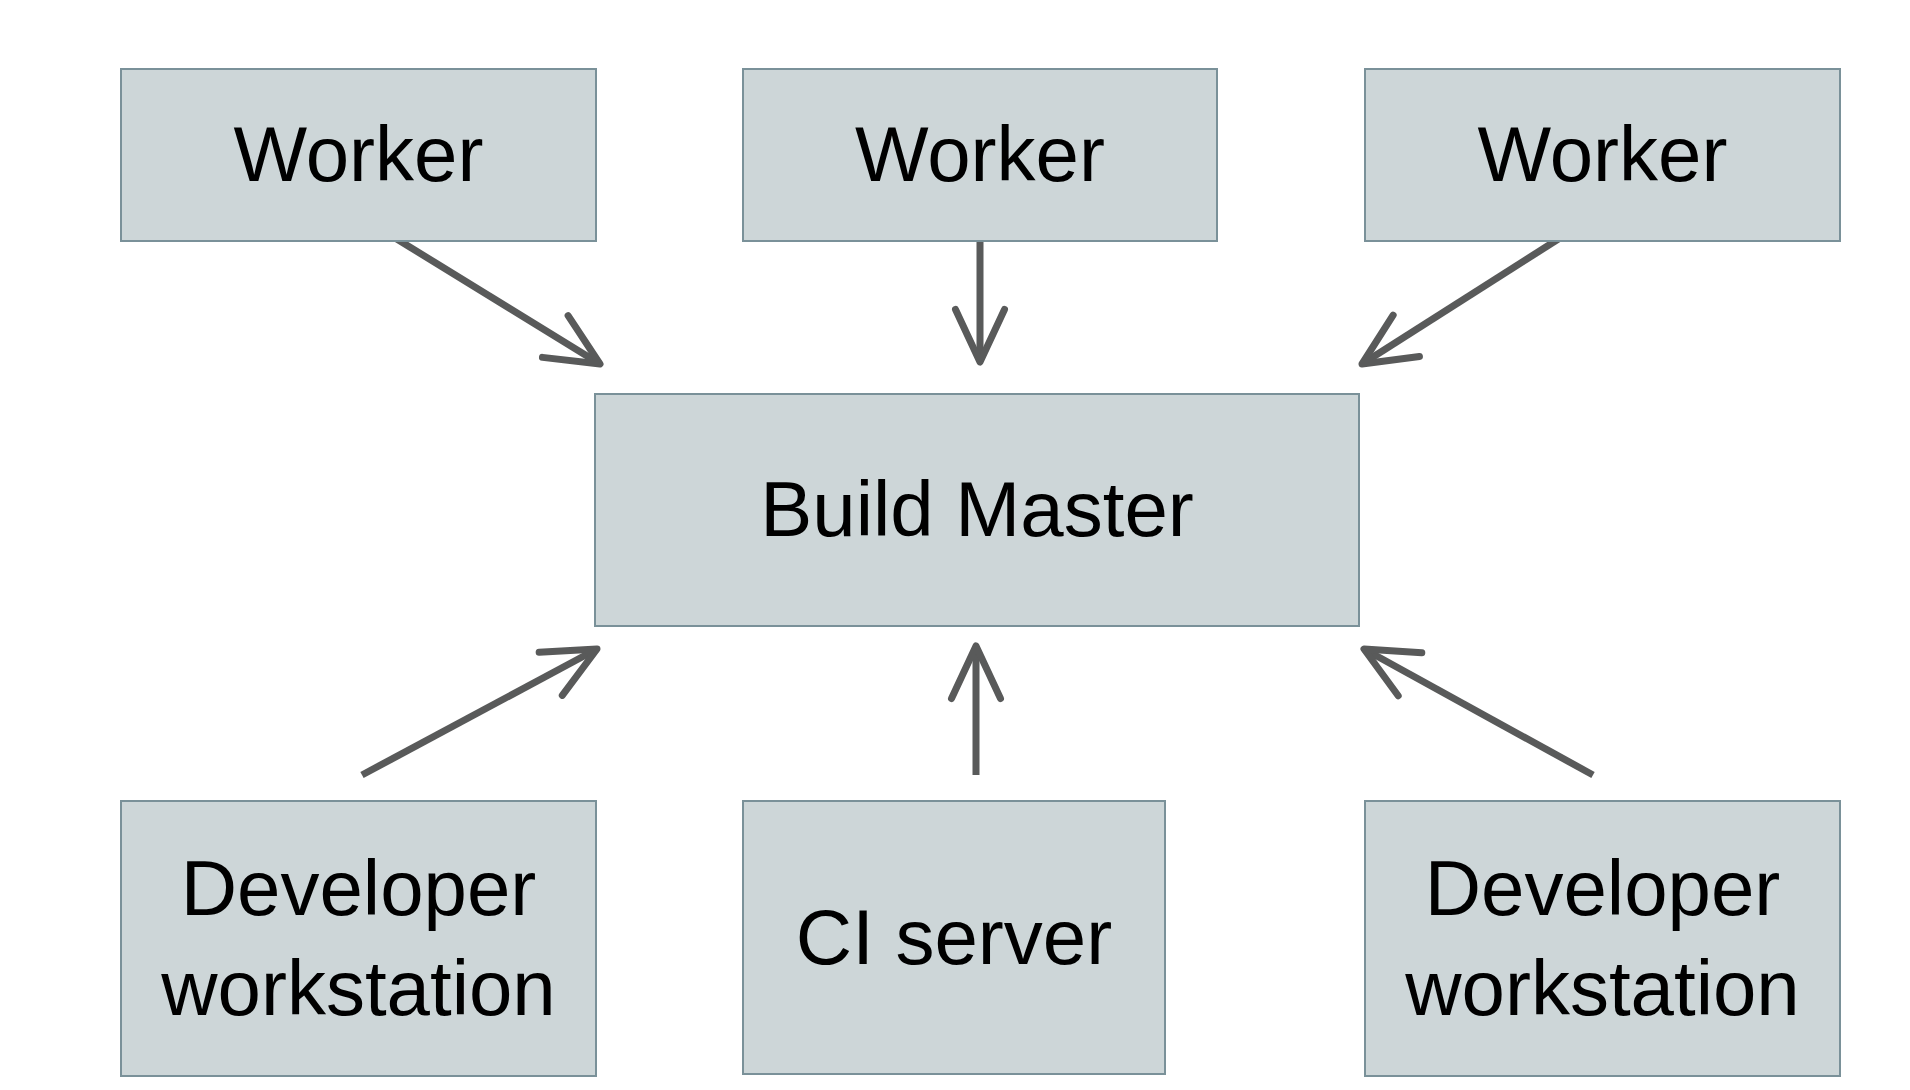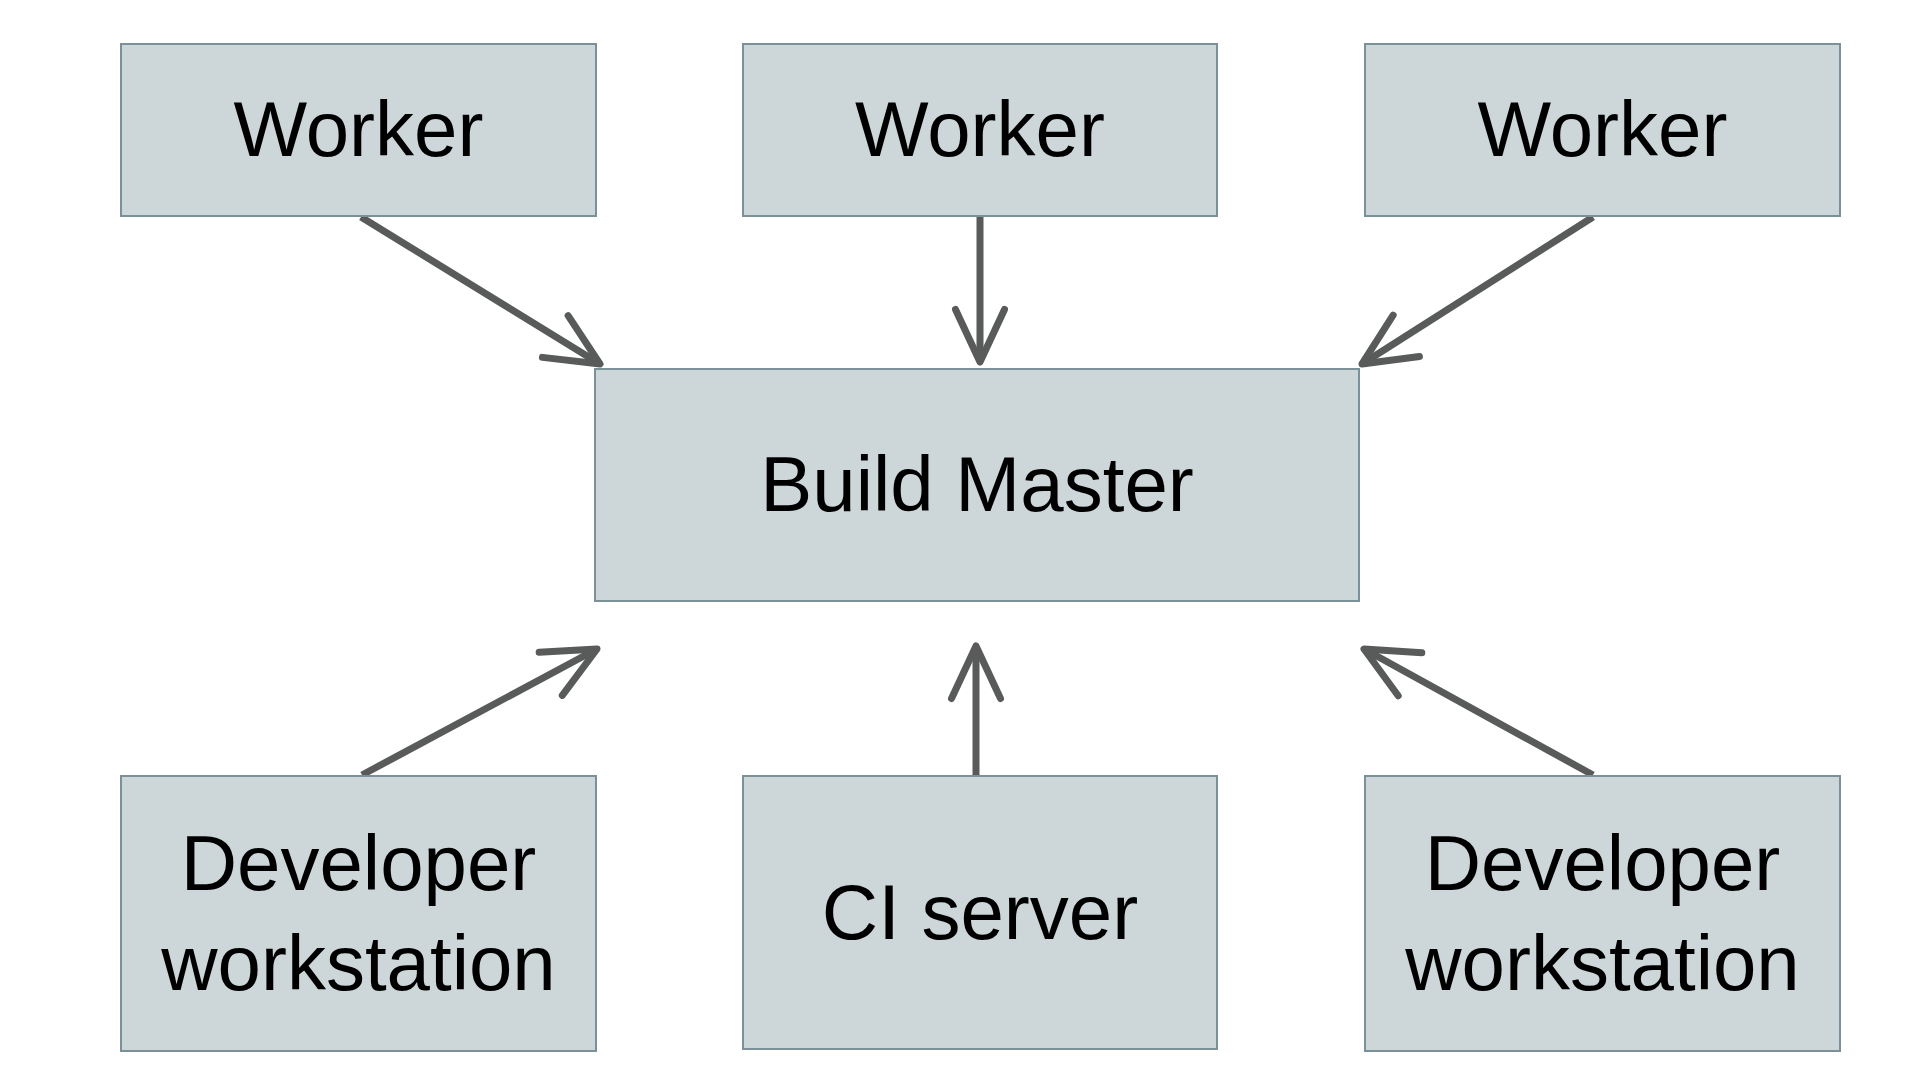--- a/index.html
+++ b/index.html
@@ -23,28 +23,29 @@
     background:var(--node-fill);
     border:2px solid var(--node-border);
     display:flex;
     align-items:center;
     justify-content:center;
     text-align:center;
     color:var(--text);
     font-size:78px;
     line-height:1.27;
     padding:0 20px;
+    margin-top:25px;
   }
   
   .n-worker1{left:120px;top:43px;width:477px;height:174px;}
   .n-worker2{left:742px;top:43px;width:476px;height:174px;}
   .n-worker3{left:1364px;top:43px;width:477px;height:174px;}
   .n-build-master{left:594px;top:368px;width:766px;height:234px;}
   .n-dev-left{left:120px;top:775px;width:477px;height:277px;}
-  .n-ci-server{left:742px;top:775px;width:476px;height:275px;text-align:right;}
+  .n-ci-server{left:742px;top:775px;width:424px;height:275px;text-align:right;}
   .n-dev-right{left:1364px;top:775px;width:477px;height:277px;}
   .edges{
     position:absolute;left:0;top:0;width:100%;height:100%;
     pointer-events:none;
   }
   .edge{
     stroke:var(--arrow);
     stroke-width:7;
     fill:none;
   }

